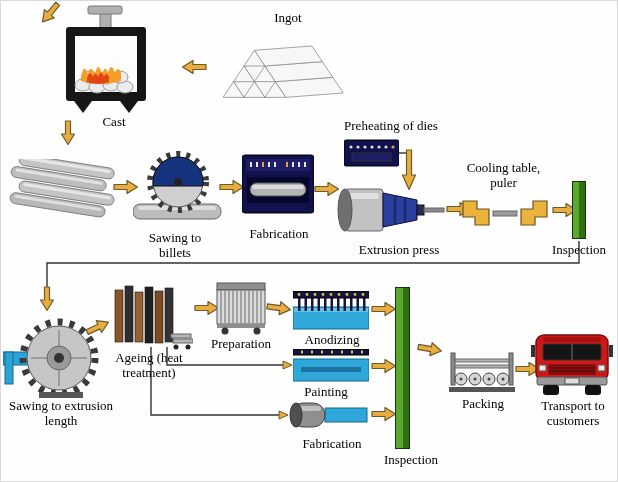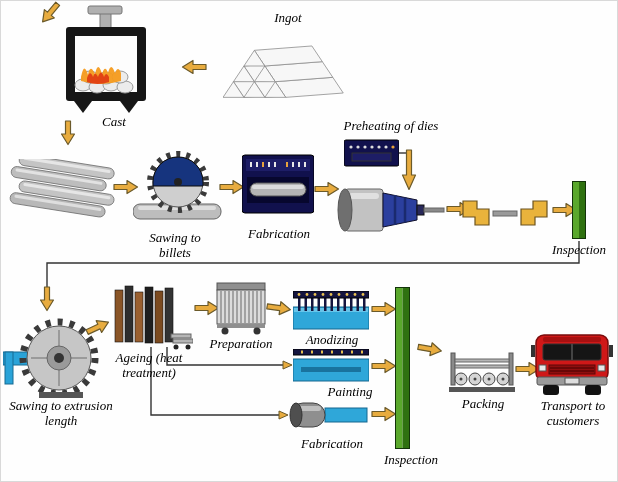--- a/index.html
+++ b/index.html
@@ -3,21 +3,21 @@
 <meta charset="utf-8">
 <style>
   * { margin:0; padding:0; box-sizing:border-box; }
   html,body { background:#ffffff; }
   body { font-family:"Liberation Serif", serif; }
   .canvas { position:relative; width:618px; height:482px; background:#fefefe;
             border:1px solid #d9d9d9; overflow:hidden; }
   .node  { position:absolute; z-index:2; }
   .node svg { display:block; }
   .lbl   { position:absolute; z-index:3; font-size:13px; line-height:1.12;
-            color:#000; text-align:center;font-style:italic; }
+            color:#000; text-align:center; }
   .arrow { position:absolute; z-index:2; }
   .arrow svg { display:block; }
   .overlay { position:absolute; left:0; top:0; z-index:1; }
 </style>
 </head>
 <body>
 
 <div class="canvas">
 
   <svg class="overlay" width="618" height="482">
@@ -182,27 +182,29 @@
       <rect x="8" y="6" width="38" height="42" rx="3" fill="#c2c2c2" stroke="#666"></rect>
       <rect x="12" y="10" width="30" height="6" rx="3" fill="#e0e0e0"></rect>
       <ellipse cx="8" cy="27" rx="7" ry="21" fill="#6f6f6f" stroke="#555"></ellipse>
       <polygon points="46,10 80,17 80,37 46,44" fill="#2b3f9e" stroke="#10102a"></polygon>
       <line x1="58" y1="12" x2="58" y2="42" stroke="#1a2a6e" stroke-width="2.5"></line>
       <line x1="68" y1="14.5" x2="68" y2="39.5" stroke="#1a2a6e" stroke-width="2.5"></line>
       <rect x="80" y="22" width="7" height="10" fill="#28285a" stroke="#111"></rect>
       <rect x="87" y="25" width="20" height="4" fill="#8a8a8a" stroke="#666"></rect>
     </svg>
   </div>
+  <div class="lbl" style="left:348px;top:242px;width:100px">Extrusion press</div>
 
   <div class="arrow" style="left:445px;top:200px">
     <svg width="26" height="16" viewBox="0 0 26 16">
         <path d="M1 5.5 L14 5.5 L14 1.5 L24.5 8 L14 14.5 L14 10.5 L1 10.5 Z" fill="#E8AC3F" stroke="#6b5a2a" stroke-width="1.2" stroke-linejoin="round"></path>
       </svg>
   </div>
 
+  <div class="lbl" style="left:460px;top:160px;width:85px">Cooling table, puler</div>
   <div class="node" style="left:458px;top:196px">
     <svg width="92" height="34" viewBox="0 0 92 34">
       <polygon points="4,4 18,4 18,12 30,12 30,28 16,28 16,20 4,20" fill="#e9b33c" stroke="#6b5320" stroke-width="1.2"></polygon>
       <polygon points="88,4 74,4 74,12 62,12 62,28 76,28 76,20 88,20" fill="#e9b33c" stroke="#6b5320" stroke-width="1.2"></polygon>
       <rect x="34" y="14" width="24" height="5" fill="#9a9a9a" stroke="#666"></rect>
     </svg>
   </div>
 
   <div class="arrow" style="left:551px;top:201px">
     <svg width="26" height="16" viewBox="0 0 26 16">
@@ -348,21 +350,21 @@
         <rect x="28" y="1.5" width="2" height="3"></rect>
           <rect x="38" y="1.5" width="2" height="3"></rect>
         <rect x="48" y="1.5" width="2" height="3"></rect>
           <rect x="58" y="1.5" width="2" height="3"></rect>
         <rect x="68" y="1.5" width="2" height="3"></rect>
       </g>
       <rect x="0" y="10" width="76" height="22" fill="#2fa7d9" stroke="#14678f"></rect>
       <rect x="8" y="18" width="60" height="5" fill="#14678f" opacity="0.8"></rect>
     </svg>
   </div>
-  <div class="lbl" style="left:320px;top:384px;width:58px">Painting</div>
+  <div class="lbl" style="left:296px;top:384px;width:58px">Painting</div>
 
   <div class="arrow" style="left:370px;top:357px">
     <svg width="26" height="16" viewBox="0 0 26 16">
         <path d="M1 5.5 L14 5.5 L14 1.5 L24.5 8 L14 14.5 L14 10.5 L1 10.5 Z" fill="#E8AC3F" stroke="#6b5a2a" stroke-width="1.2" stroke-linejoin="round"></path>
       </svg>
   </div>
 
   <div class="node" style="left:286px;top:396px">
     <svg width="82" height="38" viewBox="0 0 82 38">
       <rect x="38" y="11" width="42" height="14" fill="#2fa7d9" stroke="#14678f"></rect>

